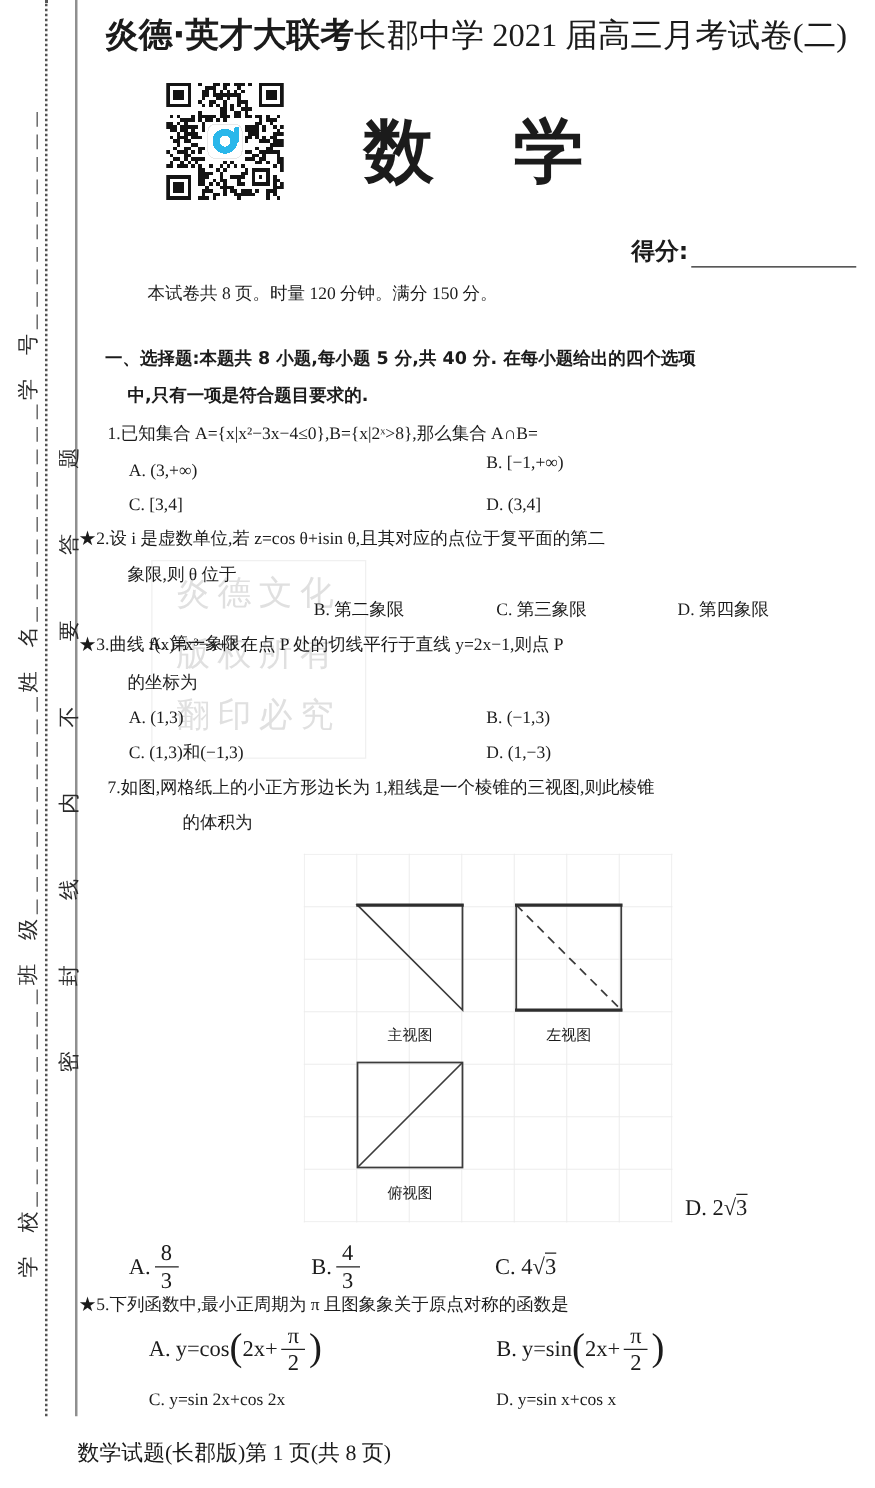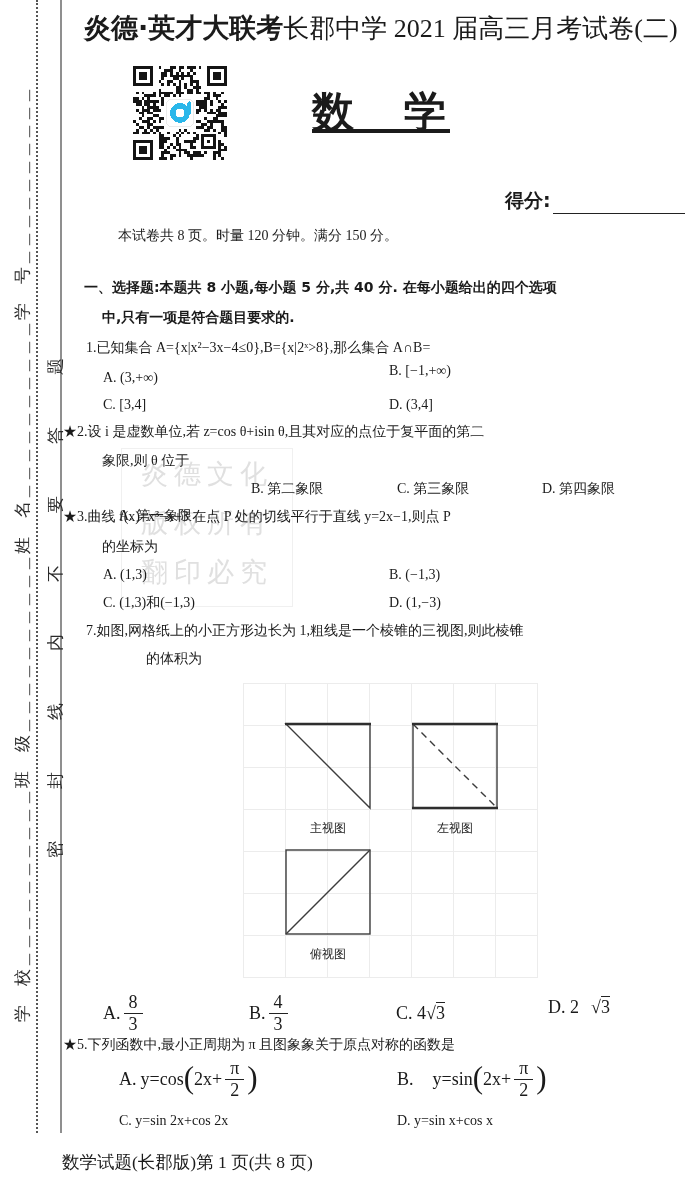--- a/index.html
+++ b/index.html
@@ -13,21 +13,21 @@
   .dotted-rule{left:36px;top:0;height:1133px;width:0;border-left:2px dotted #555;}
   .solid-rule{left:60px;top:0;height:1133px;width:2px;background:#8f8f8f;}
   .rot{transform:rotate(-90deg);transform-origin:0 0;white-space:nowrap;}
   .fields{left:11px;top:1022px;font-size:17px;color:#2a2a2a;letter-spacing:1px;}
   .seal{left:44px;top:858px;font-size:17px;letter-spacing:52px;color:#2a2a2a;}
 
   
   .title{left:84px;top:10px;width:610px;white-space:nowrap;}
   .title .brand{font-size:27px;font-weight:900;font-family:"DejaVu Sans","Liberation Sans",sans-serif;}
   .title .rest{font-size:26px;}
-  .subject{left:62px;top:84px;width:638px;text-align:center;font-size:42px;letter-spacing:4px;text-decoration:underline;}
+  .subject{left:62px;top:84px;width:638px;text-align:center;font-size:56px;letter-spacing:4px;}
   .score-row{left:505px;top:188px;white-space:nowrap;}
   .score-row .lbl{font-size:19px;}
   .score-blank{display:inline-block;width:132px;height:20px;border-bottom:1.5px solid #222;vertical-align:bottom;margin-left:2px;}
   .info{left:118px;top:227px;}
 
   
   .watermark{left:121px;top:448px;width:170px;height:157px;border:1px solid #f0f0f0;
              text-align:center;color:#e0e0e0;font-size:27px;letter-spacing:6px;
              font-family:"Liberation Serif","DejaVu Serif",serif;}
   .watermark div{line-height:47px;height:47px;margin-top:2px;}
@@ -483,41 +483,41 @@
     <span>B.</span>
     <span class="frac">
         <span class="num">4</span>
         <span class="den">3</span>
       </span>
   </div>
   <div class="abs vrow" style="left:396px;top:986px;font-family:Liberation Serif, serif;">
     <span>C. 4</span>
       <span class="sqrt">√<span class="rad">3</span></span>
   </div>
-  <div class="abs vrow" style="left:548px;top:980px;gap:12px;">
+  <div class="abs vrow" style="left:548px;top:939px;">
     <span>D. 2</span>
       <span class="sqrt">√<span class="rad">3</span></span>
   </div>
 
   <div class="abs line" style="left:63px;top:1036px;">★5.下列函数中,最小正周期为 π 且图象象关于原点对称的函数是</div>
 
   <div class="abs vrow" style="left:119px;top:1052px;">
     <span>A.</span>
       <span style="margin-left:4px;">y=cos</span>
       <span class="bp">(</span>
       <span>2x+</span>
     <span class="frac">
         <span class="num">π</span>
         <span class="den">2</span>
       </span>
     <span class="bp">)</span>
   </div>
   <div class="abs vrow" style="left:397px;top:1052px;">
     <span>B.</span>
-      <span style="margin-left:19px;">y=sin</span>
+      <span style="margin-left:4px;">y=sin</span>
       <span class="bp">(</span>
       <span>2x+</span>
     <span class="frac">
         <span class="num">π</span>
         <span class="den">2</span>
       </span>
     <span class="bp">)</span>
   </div>
   <div class="abs line" style="left:119px;top:1112px;">C. y=sin 2x+cos 2x</div>
   <div class="abs line" style="left:397px;top:1112px;">D. y=sin x+cos x</div>

